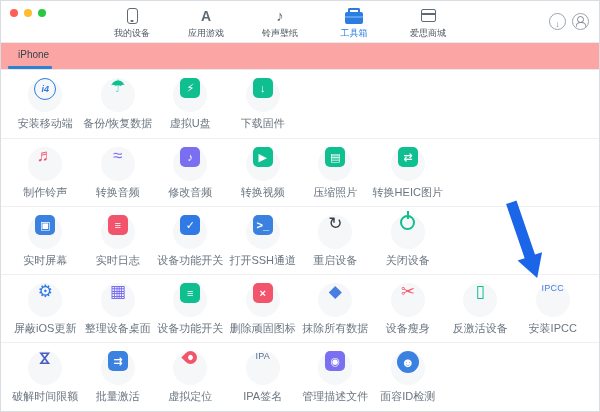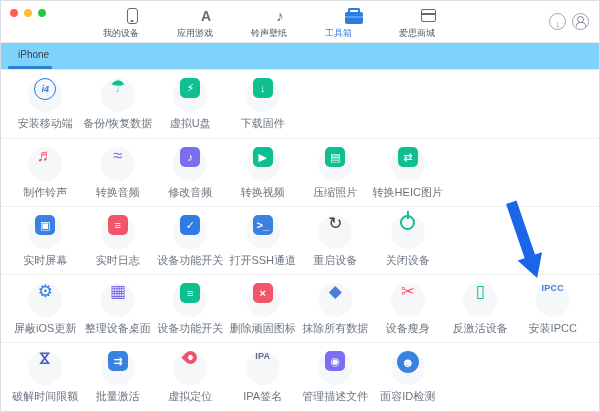--- a/index.html
+++ b/index.html
@@ -13,21 +13,21 @@
   
   .topbar {
     height:42px; background:#ffffff; border-bottom:1px solid #e7e9eb;
     display:flex; align-items:center; position:relative;
   }
   .traffic { position:absolute; left:9px; top:8px; display:flex; gap:6px; }
   .tl { width:8px; height:8px; border-radius:50%; display:inline-block; }
 
   .nav { display:flex; gap:16px; margin-left:102px; }
   .nav-item {
-    width:58px; display:flex; flex-direction:column; 
+    width:58px; display:flex; flex-direction:column; align-items:center;
     gap:2px; cursor:pointer; padding-top:3px;
   }
   .nav-icon { height:19px; display:flex; align-items:center; justify-content:center; color:#5f6a74; }
   .nav-label { font-size:9px; color:#4e5863; white-space:nowrap; }
   .nav-item.active .nav-label { color:#2b7de0; }
 
   .nicon-phone { width:11px; height:16px; border:1.5px solid #5f6a74; border-radius:3px; position:relative; }
   .nicon-phone::after { content:""; position:absolute; left:50%; bottom:1px; transform:translateX(-50%);
      width:3px; height:1.5px; background:#5f6a74; border-radius:1px; }
   .nicon-apps::before { content:"A"; font-size:14px; color:#5f6a74; font-weight:bold; }
@@ -44,39 +44,39 @@
 
   .topbar-actions { position:absolute; right:10px; top:12px; display:flex; gap:6px; }
   .circle-btn { width:17px; height:17px; border:1.2px solid #9aa4ae; border-radius:50%;
      display:flex; align-items:center; justify-content:center; cursor:pointer; position:relative; }
   .icn-download::before { content:"↓"; font-size:9px; color:#7d8791; font-weight:bold; }
   .icn-user::before { content:""; width:5px; height:5px; border:1.2px solid #7d8791; border-radius:50%; margin-top:-4px; }
   .icn-user::after { content:""; position:absolute; bottom:2px; left:50%; transform:translateX(-50%);
      width:9px; height:4px; border:1.2px solid #7d8791; border-bottom:none; border-radius:5px 5px 0 0; }
 
   
-  .tabbar { height:27px; background:#7dd3fc; border-bottom:1px solid #e6e8ea; position:relative; }
+  .tabbar { height:27px; background:#fca5a5; border-bottom:1px solid #e6e8ea; position:relative; }
   .tab { position:absolute; left:17px; top:6px; font-size:10px; color:#38424d; cursor:pointer; }
   .tab-underline { position:absolute; left:7px; bottom:0; width:44px; height:3px; background:#2e82d3; border-radius:1px; }
 
   
   .grid { background:#fff; }
   .tool-row { display:flex; padding:8px 0 0 8px; height:68px; }
   .tool-row + .tool-row { border-top:1px solid #efeff1; }
   .tool {
     flex:0 0 72.5px; display:flex; flex-direction:column; align-items:center;
     gap:4px; cursor:pointer;
   }
   .chip { width:34px; height:34px; border-radius:50%; background:#f5f7f9;
      display:flex; align-items:flex-start; justify-content:center; }
   .tool-label { font-size:11px; color:#6b7580; white-space:nowrap; }
 
   .glyph { display:flex; align-items:center; justify-content:center; }
   .g-plain { font-size:17px; color:var(--c); line-height:1; }
-  .g-text  { font-size:9px; font-weight:bold; color:var(--c); letter-spacing:.2px; }
+  .g-text  { font-size:9px; font-weight:normal; color:var(--c); letter-spacing:.2px; }
   .g-tile  { width:20px; height:20px; border-radius:5px; background:var(--c);
              color:#fff; font-size:11px; font-weight:bold; line-height:1; }
   .g-round { width:22px; height:22px; border-radius:50%; background:var(--c);
              color:#fff; font-size:13px; line-height:1; }
   .g-ring  { width:22px; height:22px; border-radius:50%; border:1.5px solid var(--c);
              color:var(--c); font-size:9px; font-weight:bold; font-style:italic; }
   .g-power { width:15px; height:15px; border:2px solid var(--c); border-radius:50%; position:relative; }
   .g-power::before { content:""; position:absolute; left:50%; top:-6px; transform:translateX(-50%);
              width:2px; height:8px; background:var(--c); }
   .g-pin   { width:13px; height:13px; background:var(--c); border-radius:50% 50% 50% 0;

